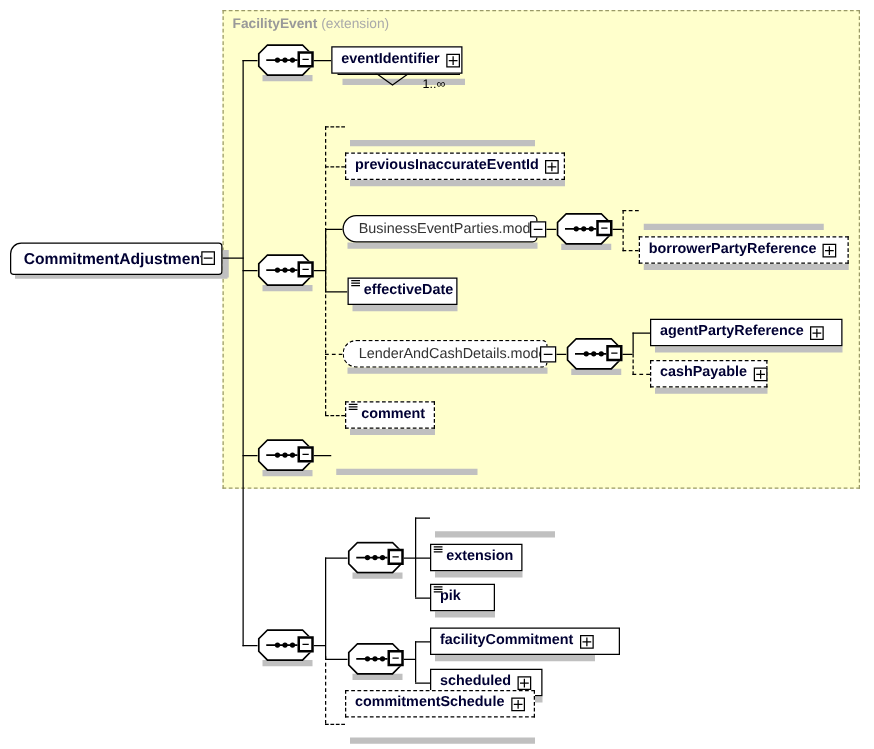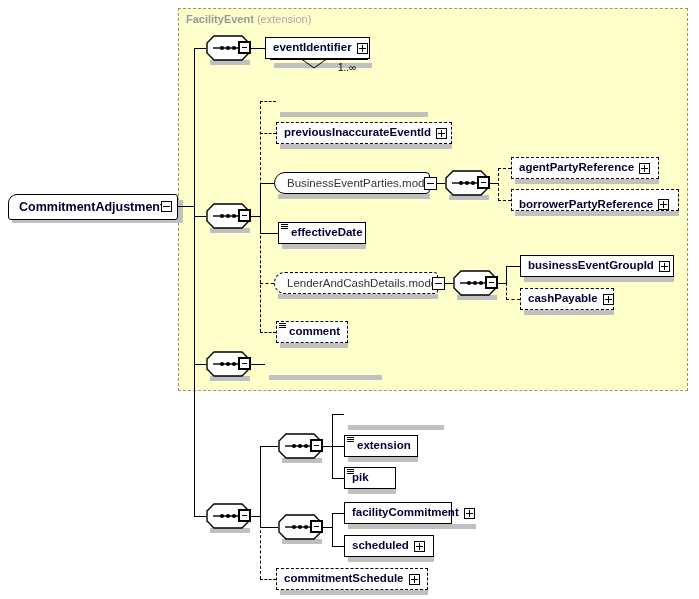--- a/index.html
+++ b/index.html
@@ -300,28 +300,24 @@
       <circle cx="22" cy="13" r="2.1" fill="#000000"></circle>
       <circle cx="28" cy="13" r="2.1" fill="#000000"></circle>
     </svg>
   </div>
   <div class="minusbox" style="left:477px; top:176px;"></div>
   <div class="line h" style="left:490px; top:183px; width:8px;"></div>
   <div class="dline v" style="left:498px; top:168px; height:33px;"></div>
 
   <div class="dline h" style="left:498px; top:168px; width:13px;"></div>
   <div class="shadowbox" style="left:515px; top:179px; width:144px; height:5px;"></div>
-  <div class="node opt zup" style="left:511px; top:157px; width:148px;">
-    <span class="lbl">agentPartyReference</span>
-    <span class="toggle plus inbox"></span>
-  </div>
 
   <div class="dline h" style="left:498px; top:200px; width:13px;"></div>
   <div class="shadowbox" style="left:515px; top:211px; width:164px; height:5px;"></div>
-  <div class="node opt zup" style="left:511px; top:189px; width:168px;align-items:flex-end;">
+  <div class="node opt zup" style="left:511px; top:189px; width:168px;">
     <span class="lbl">borrowerPartyReference</span>
     <span class="toggle plus inbox"></span>
   </div>
 
   <div class="line h" style="left:260px; top:233px; width:18px;"></div>
   <div class="shadowbox" style="left:282px; top:244px; width:84px; height:5px;"></div>
   <div class="node zup" style="left:278px; top:222px; width:88px; padding-left:12px;">
     <span class="typemark">
         <i></i>
         <i></i>
@@ -349,21 +345,21 @@
     </svg>
   </div>
   <div class="minusbox" style="left:485px; top:276px;"></div>
   <div class="line h" style="left:498px; top:283px; width:8px;"></div>
   <div class="line v" style="left:506px; top:266px; height:17px;"></div>
   <div class="dline v" style="left:506px; top:283px; height:17px;"></div>
 
   <div class="line h" style="left:506px; top:266px; width:14px;"></div>
   <div class="shadowbox" style="left:524px; top:277px; width:150px; height:5px;"></div>
   <div class="node zup" style="left:520px; top:255px; width:154px;">
-    <span class="lbl">businessEventGroupId</span>
+    <span class="lbl">agentPartyReference</span>
     <span class="toggle plus inbox"></span>
   </div>
 
   <div class="dline h" style="left:506px; top:299px; width:14px;"></div>
   <div class="shadowbox" style="left:524px; top:310px; width:90px; height:5px;"></div>
   <div class="node opt zup" style="left:520px; top:288px; width:94px;">
     <span class="lbl">cashPayable</span>
     <span class="toggle plus inbox"></span>
   </div>
 
@@ -457,32 +453,32 @@
       <circle cx="22" cy="13" r="2.1" fill="#000000"></circle>
       <circle cx="28" cy="13" r="2.1" fill="#000000"></circle>
     </svg>
   </div>
   <div class="minusbox" style="left:310px; top:520px;"></div>
   <div class="line h" style="left:323px; top:527px; width:9px;"></div>
   <div class="line v" style="left:332px; top:513px; height:33px;"></div>
 
   <div class="line h" style="left:332px; top:513px; width:12px;"></div>
   <div class="shadowbox" style="left:348px; top:524px; width:128px; height:5px;"></div>
-  <div class="node zup" style="left:344px; top:502px; width:108px;">
+  <div class="node zup" style="left:344px; top:502px; width:152px;">
     <span class="lbl">facilityCommitment</span>
     <span class="toggle plus inbox"></span>
   </div>
 
   <div class="line h" style="left:332px; top:546px; width:12px;"></div>
   <div class="shadowbox" style="left:348px; top:557px; width:86px; height:5px;"></div>
   <div class="node zup" style="left:344px; top:535px; width:90px;">
     <span class="lbl">scheduled</span>
     <span class="toggle plus inbox"></span>
   </div>
 
   <div class="dline h" style="left:260px; top:579px; width:16px;"></div>
   <div class="shadowbox" style="left:280px; top:590px; width:148px; height:5px;"></div>
-  <div class="node opt zup" style="left:276px; top:568px; width:152px;">
+  <div class="node opt zup" style="left:276px; top:552px; width:152px;">
     <span class="lbl">commitmentSchedule</span>
     <span class="toggle plus inbox"></span>
   </div>
 
 </div>
 
 </body></html>

